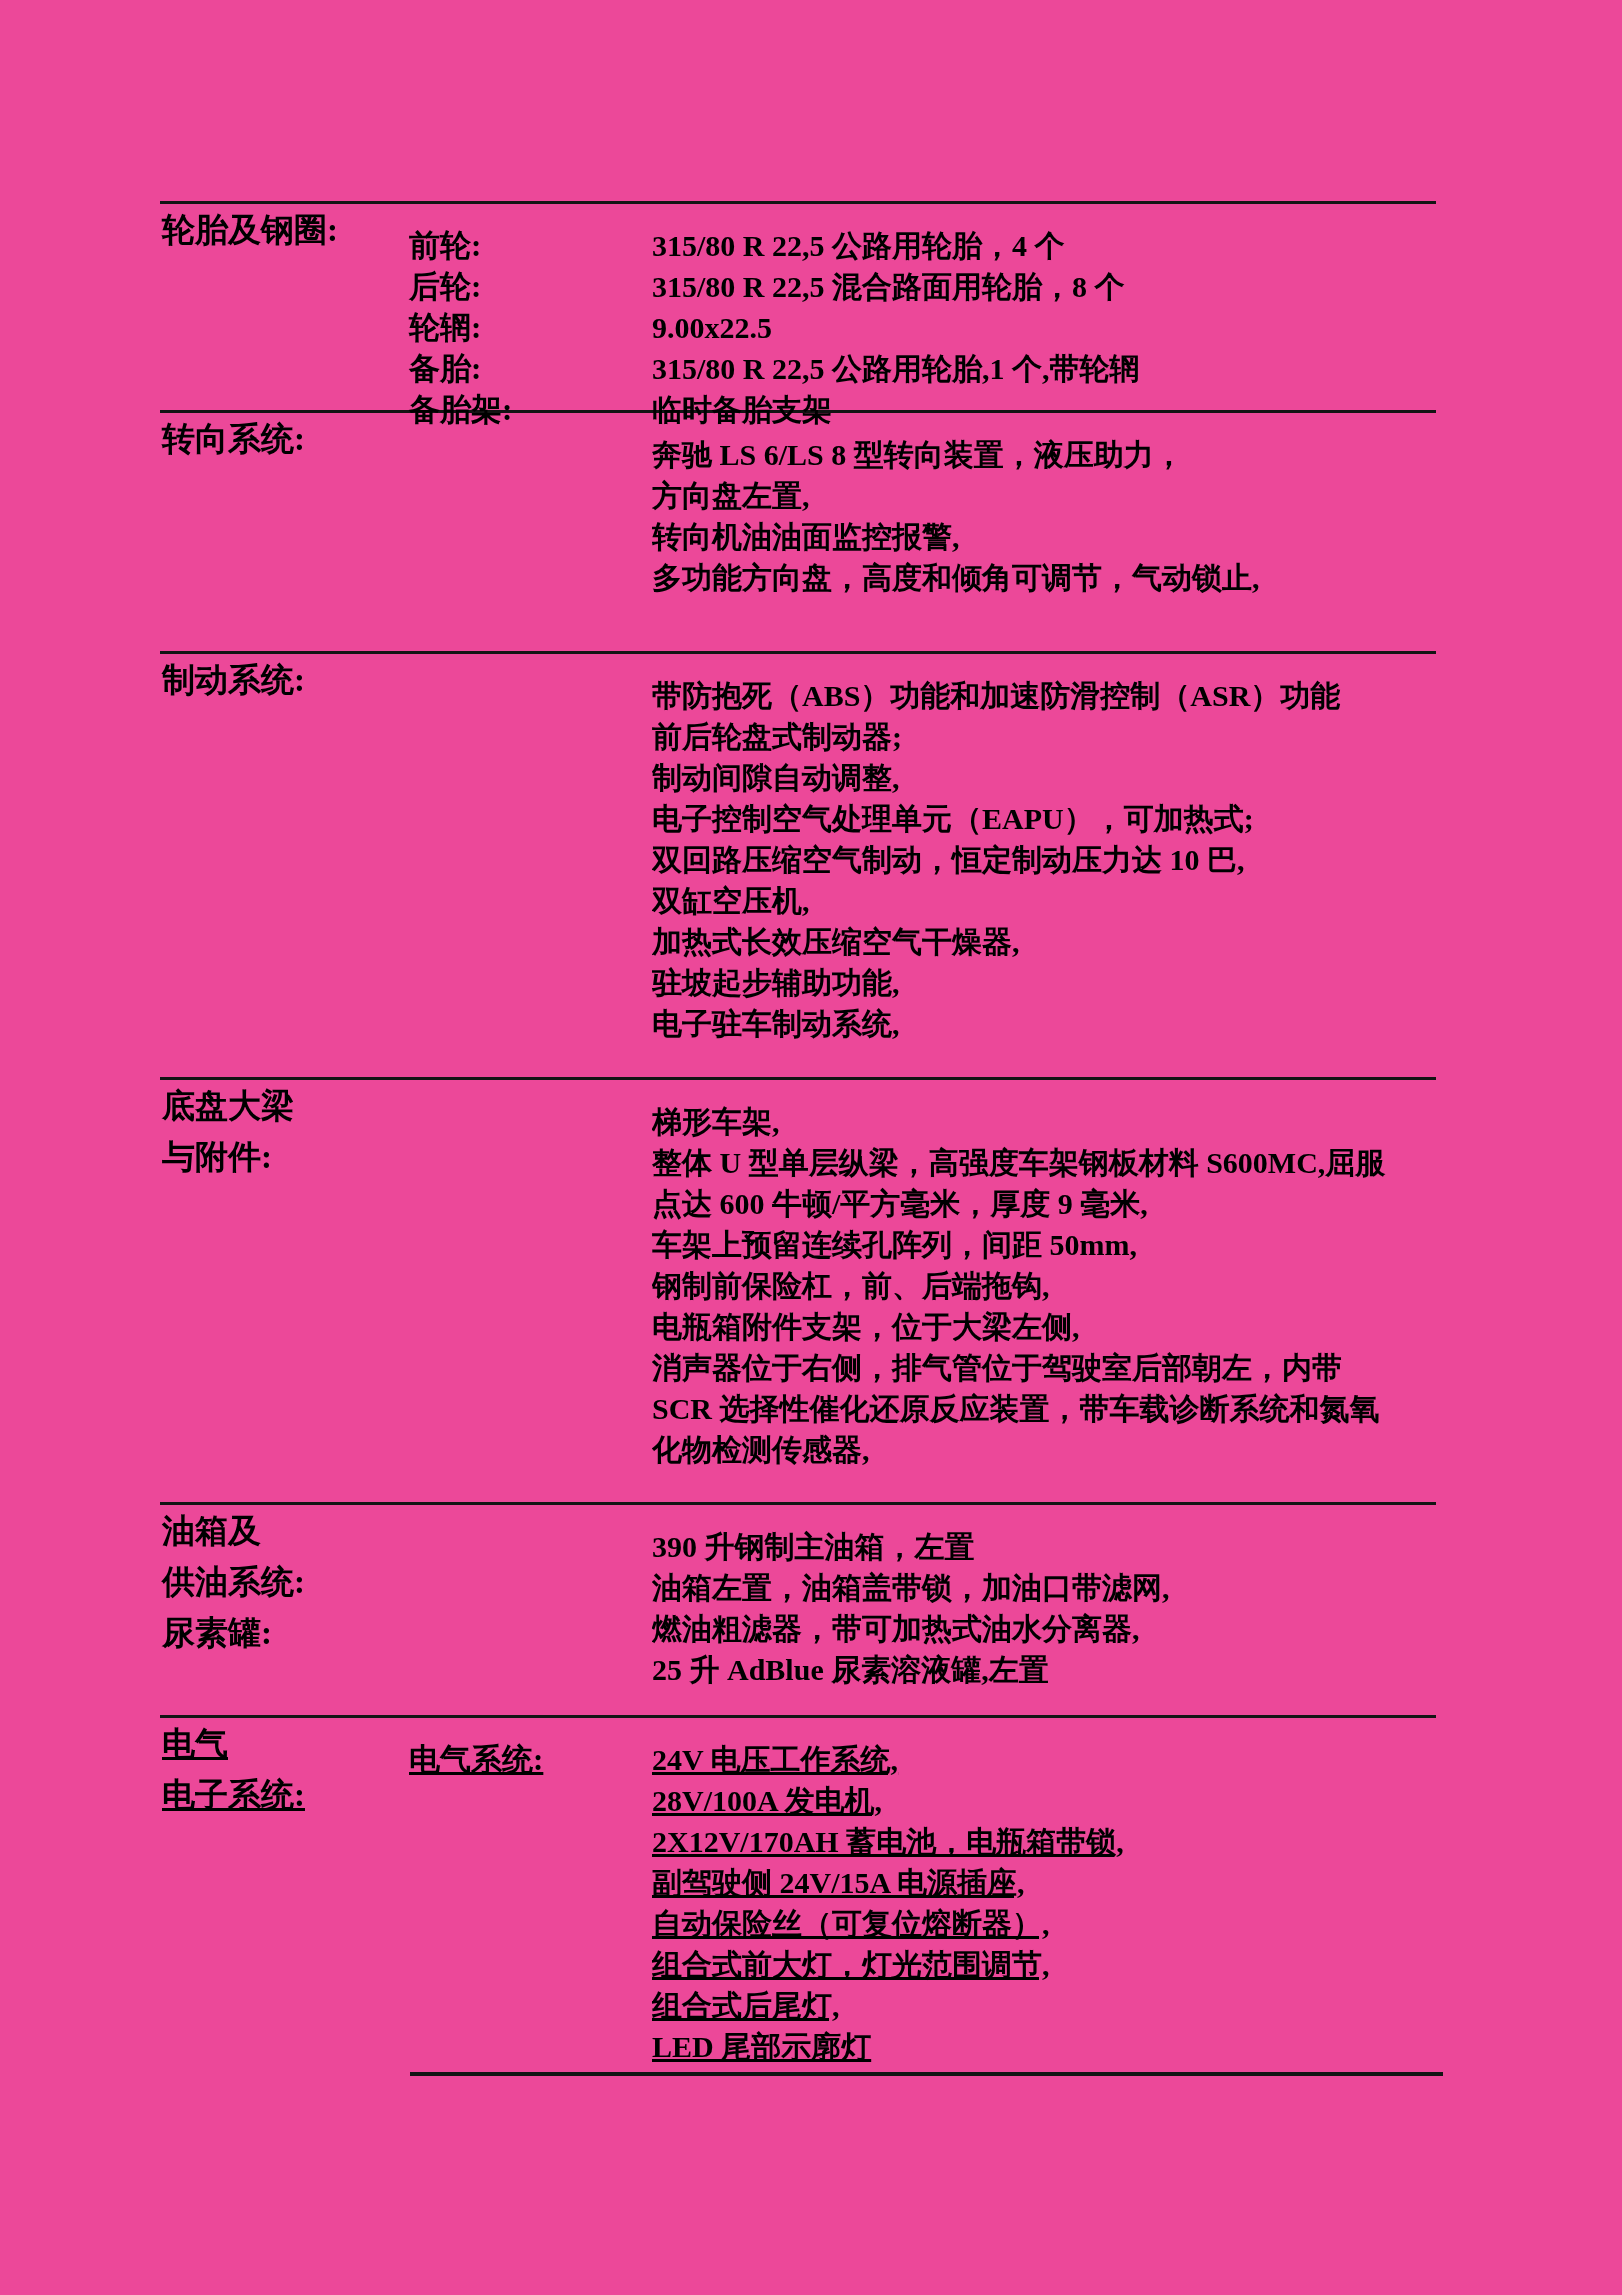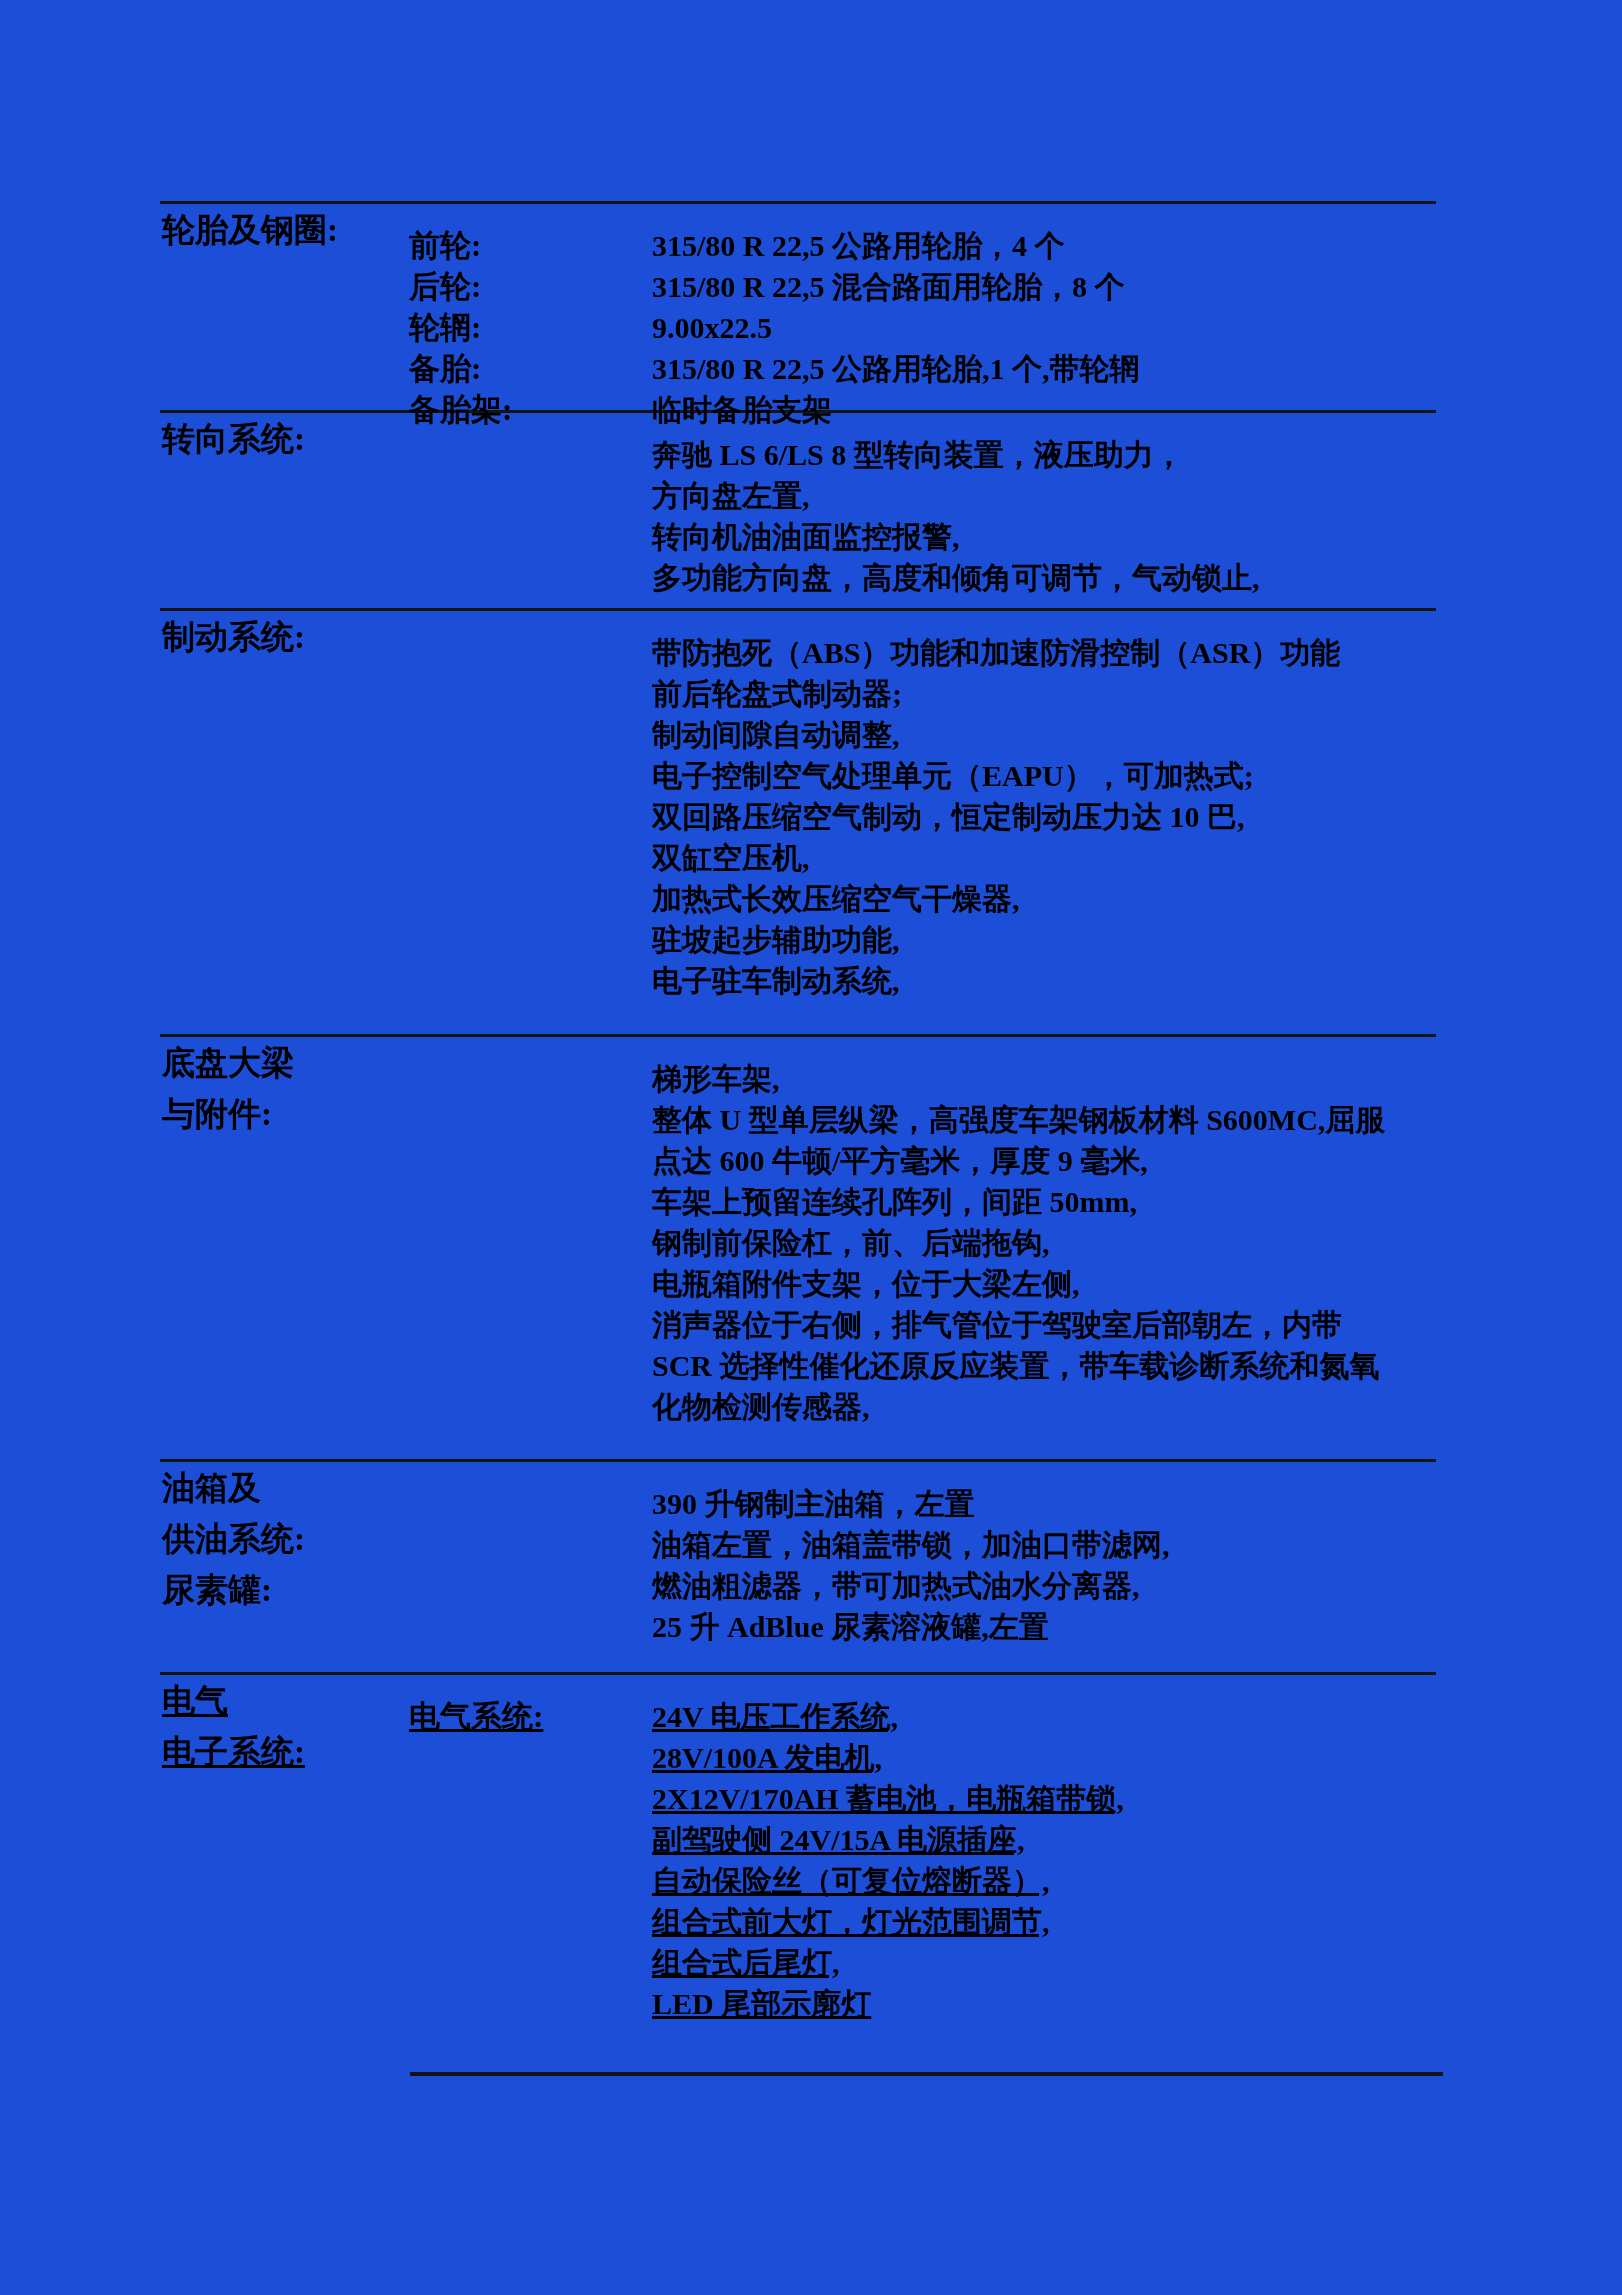--- a/index.html
+++ b/index.html
@@ -1,37 +1,37 @@
 <!DOCTYPE html>
 <html style="font-size:10.5px"><head>
 <meta charset="utf-8">
 <style>
   html,body{margin:0;padding:0;background:#e8e8e8;}
   .page{
     position:relative;
     width:1622px;height:2295px;
-    background:#1d4ed8;
+    background:#ec4899;
     font-family:"Liberation Serif","DejaVu Serif",serif;
     color:#000;
     overflow:hidden;
   }
   .doc-table{
     position:absolute;
     left:160px;top:201px;
     width:1276px;
   }
   .section{
     display:flex;
     box-sizing:border-box;
     border-top:3.9px solid #141414;
     align-items:flex-start;
   }
   
   .section:nth-child(1){height:209px;}
-  .section:nth-child(2){height:198px;}
+  .section:nth-child(2){height:241px;}
   .section:nth-child(3){height:426px;}
   .section:nth-child(4){height:425px;}
   .section:nth-child(5){height:213px;}
   .section:nth-child(6){height:342px;text-decoration:underline;}
 
   .label-cell{
     width:249px;flex:0 0 249px;
     padding:1.3px 0 0 2px;
     box-sizing:border-box;
   }

